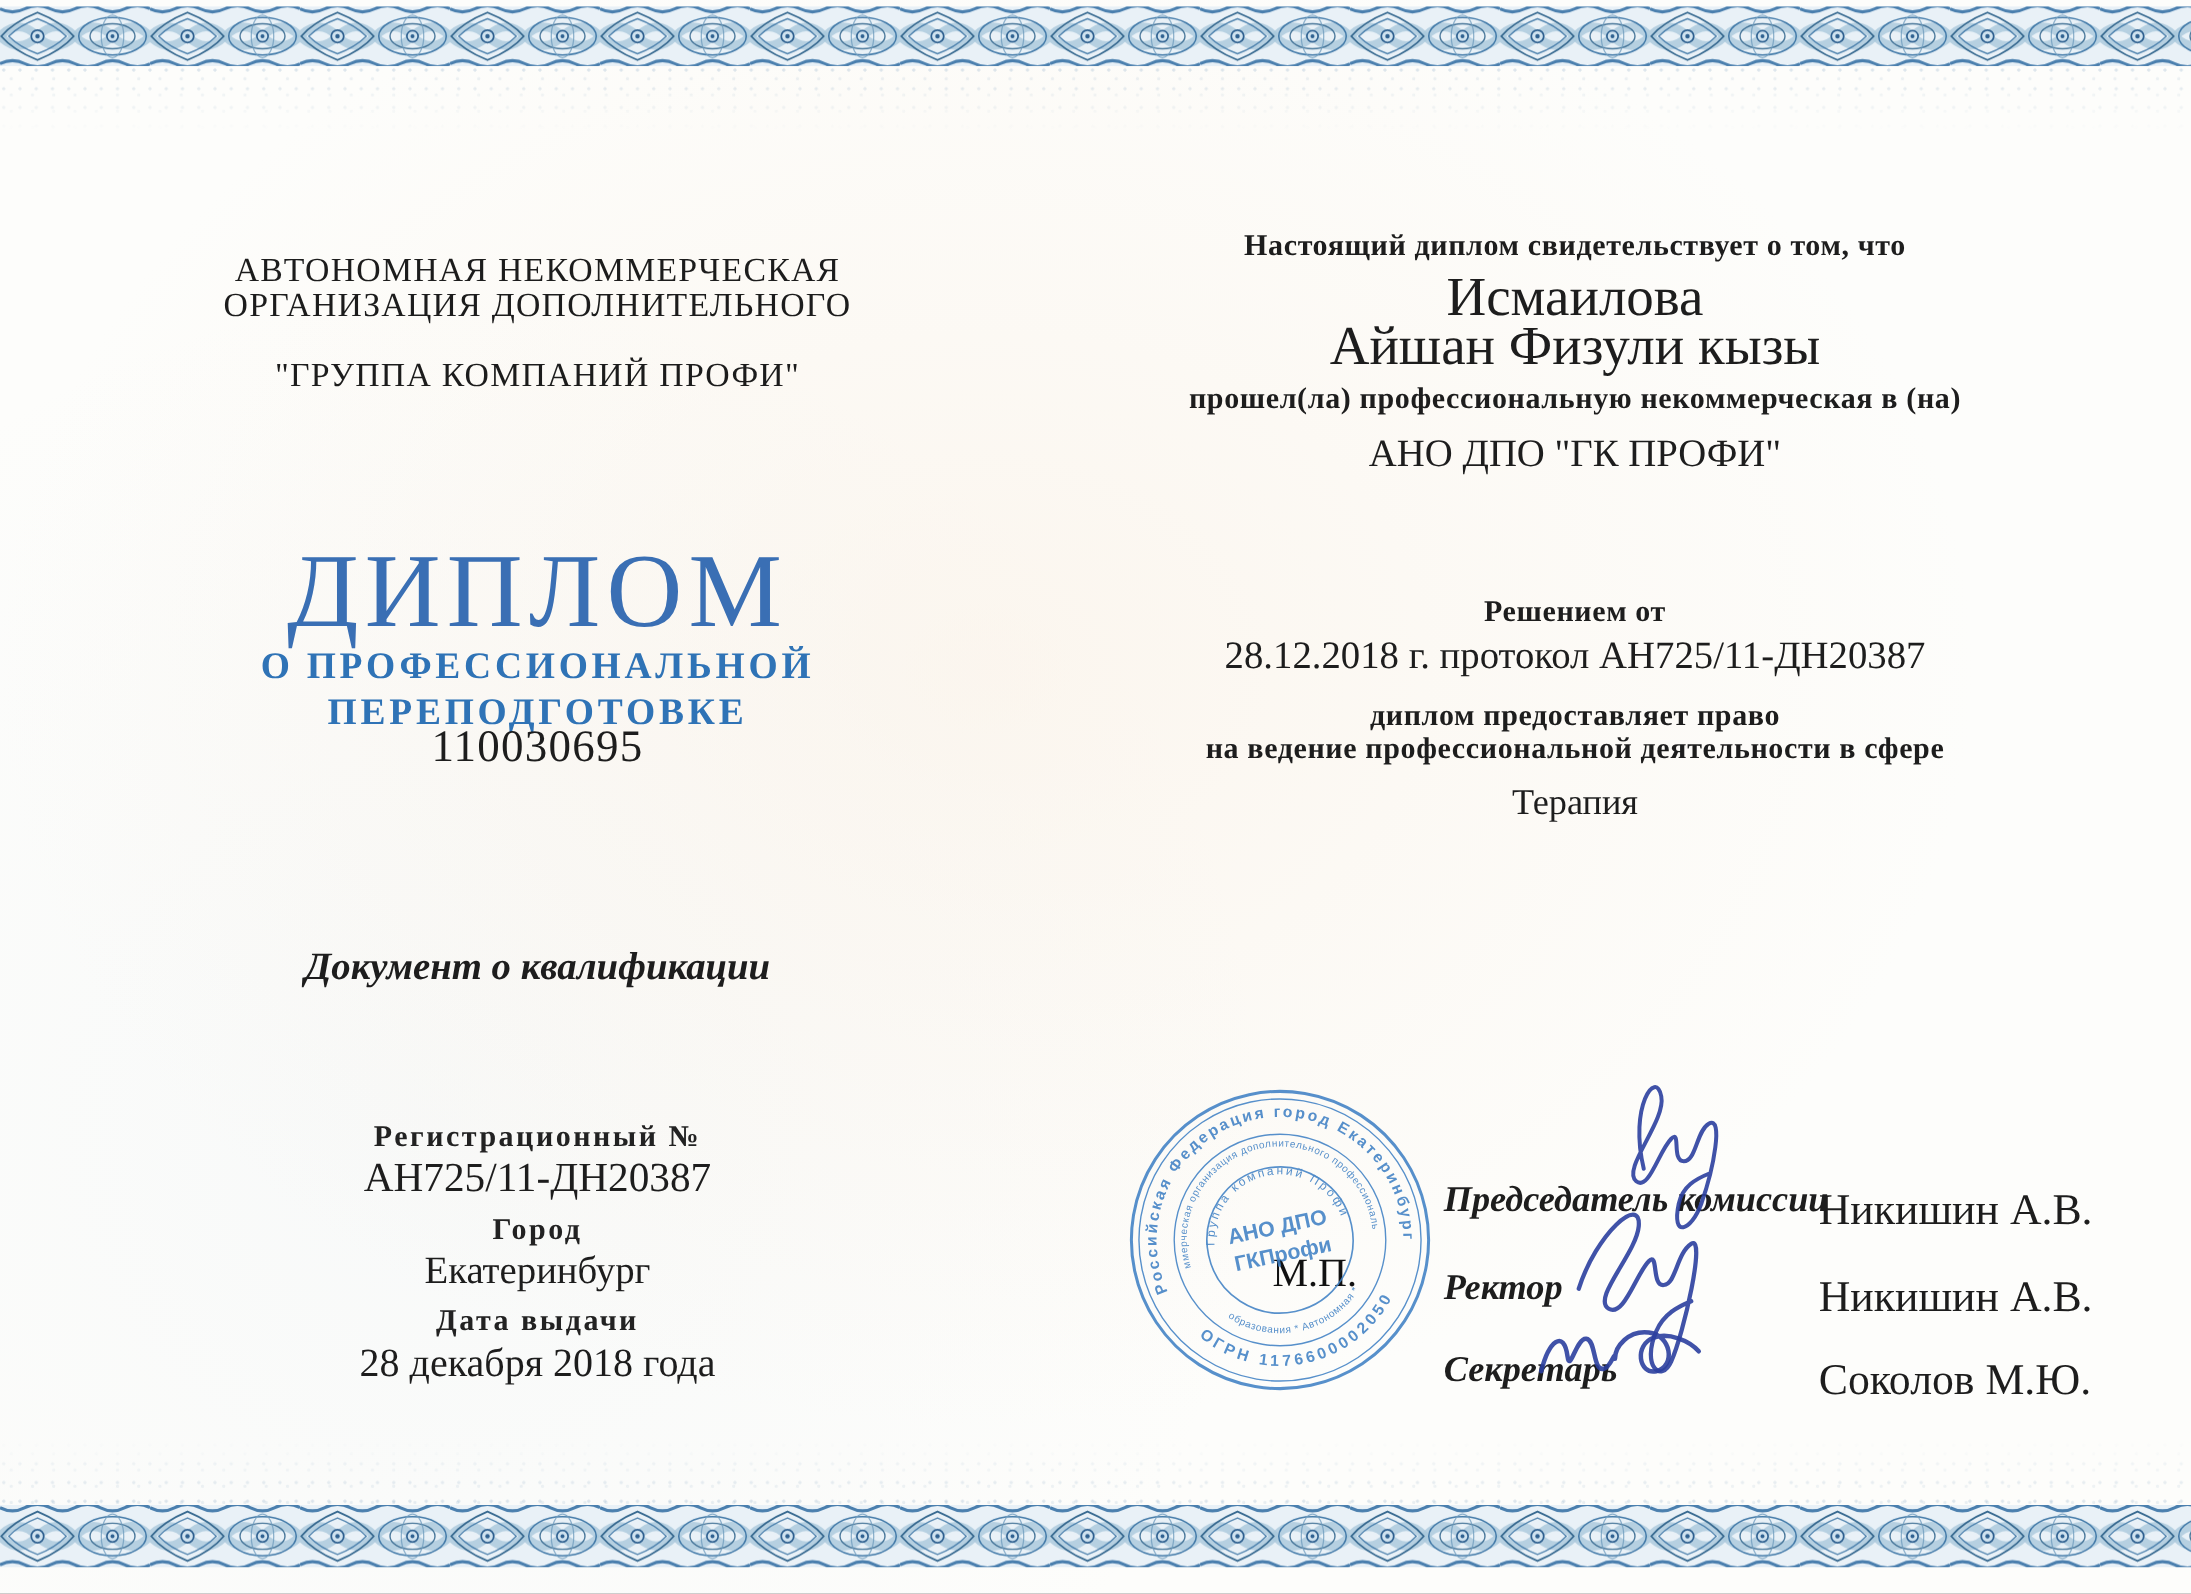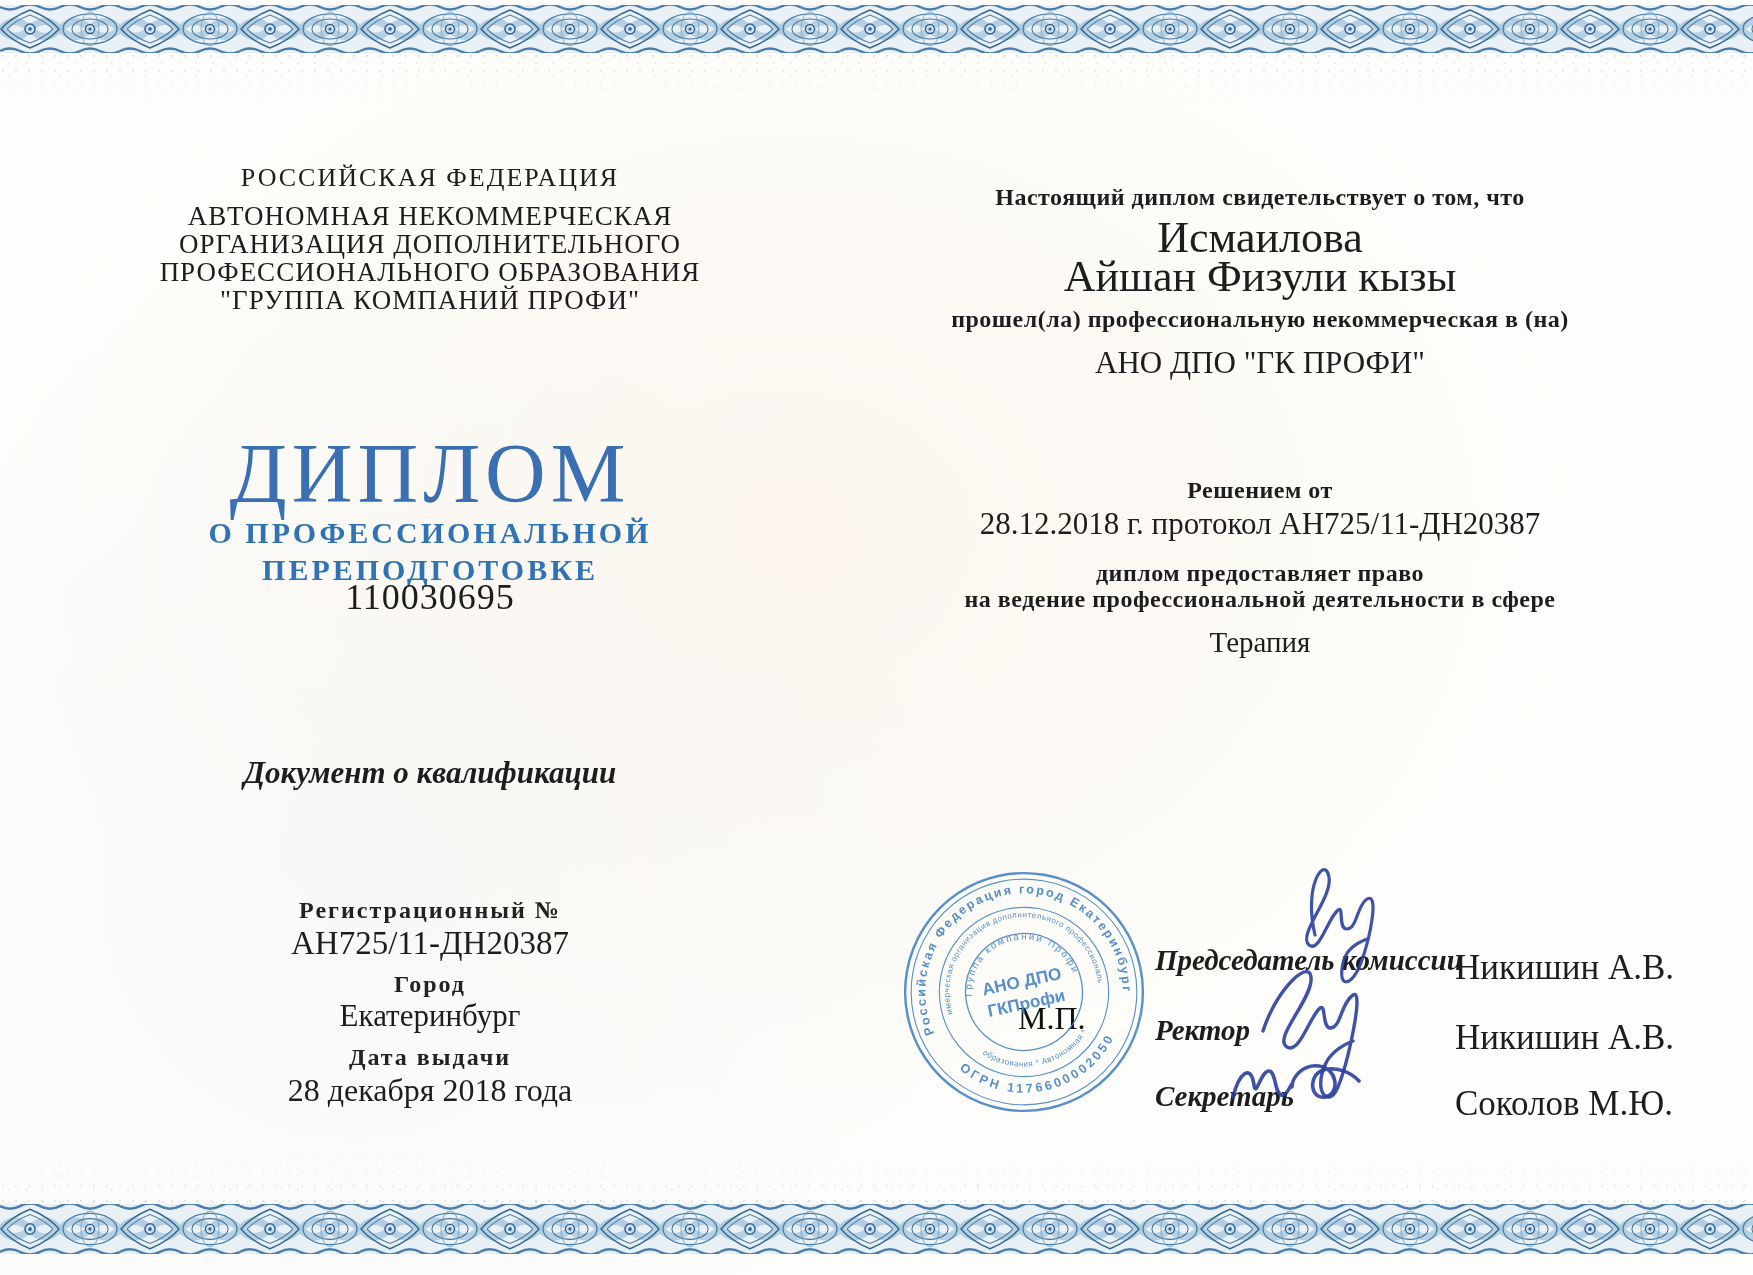--- a/index.html
+++ b/index.html
@@ -72,24 +72,22 @@
       </pattern>
     </defs>
     <rect width="1753" height="48" fill="url(#gpat)"></rect>
   </svg>
   <svg class="band" style="top:1204px" width="1753" height="50" viewBox="0 0 1753 48" preserveAspectRatio="none">
     <rect width="1753" height="48" fill="url(#gpat)"></rect>
   </svg>
   <div class="speckle top"></div>
   <div class="speckle bottom"></div>
 
-  <div class="abs col-left country" style="top:163px">РОССИЙСКАЯ ФЕДЕРАЦИЯ</div>
   <div class="abs col-left issuer" style="top:201px">АВТОНОМНАЯ НЕКОММЕРЧЕСКАЯ</div>
   <div class="abs col-left issuer" style="top:229px">ОРГАНИЗАЦИЯ ДОПОЛНИТЕЛЬНОГО</div>
-  <div class="abs col-left issuer" style="top:257px">ПРОФЕССИОНАЛЬНОГО ОБРАЗОВАНИЯ</div>
   <div class="abs col-left issuer" style="top:285px">"ГРУППА КОМПАНИЙ ПРОФИ"</div>
 
   <div class="abs col-left title" style="top:425px">ДИПЛОМ</div>
   <div class="abs col-left subtitle" style="top:516px">О ПРОФЕССИОНАЛЬНОЙ</div>
   <div class="abs col-left subtitle" style="top:553px">ПЕРЕПОДГОТОВКЕ</div>
   <div class="abs col-left number" style="top:576px">110030695</div>
   <div class="abs col-left dockind" style="top:755px">Документ о квалификации</div>
 
   <div class="abs col-left lbl" style="top:897px">Регистрационный №</div>
   <div class="abs col-left val" style="top:925px;font-size:33px">АН725/11-ДН20387</div>

